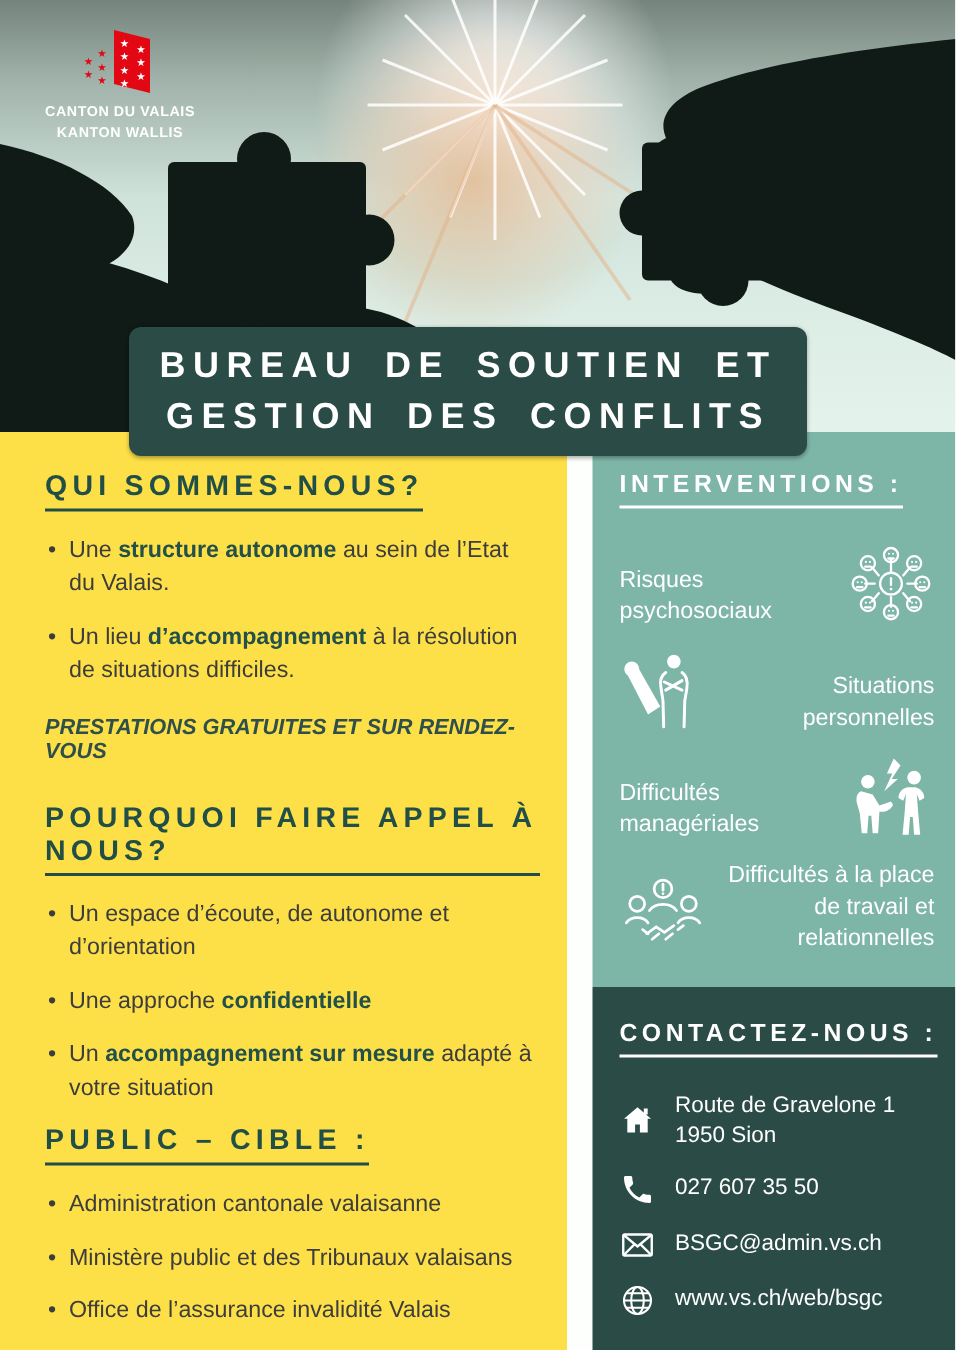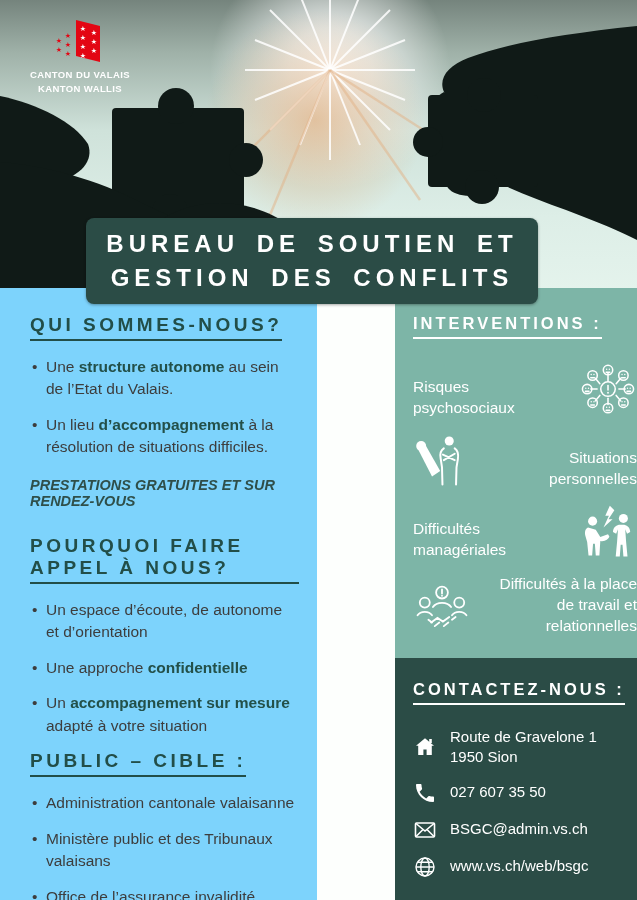--- a/index.html
+++ b/index.html
@@ -15,36 +15,36 @@
   .logo .lt{color:#ffffff;font-size:9.5px;font-weight:700;letter-spacing:.4px;line-height:1.5;}
 
   
   .banner{position:absolute;left:86px;top:218px;width:452px;height:86px;z-index:6;
           background:#2b4c46;border-radius:8px;display:flex;flex-direction:column;
           justify-content:center;align-items:center;box-shadow:0 1px 3px rgba(0,0,0,.35);}
   .banner div{color:#ffffff;font-weight:700;font-size:24px;letter-spacing:5px;
               word-spacing:6px;line-height:34px;white-space:nowrap;}
 
   
-  .left-col{position:absolute;left:0;top:288px;width:317px;height:612px;background:#7dd3fc;
+  .left-col{position:absolute;left:0;top:288px;width:378px;height:612px;background:#fde047;
             box-sizing:border-box;padding:26px 18px 0 30px;color:#3d3d3d;}
   h2.sec{font-size:19px;font-weight:700;color:#224e48;letter-spacing:3.5px;
          display:inline-block;border-bottom:2.5px solid #224e48;padding-bottom:3px;
          margin:0 0 15px 0;}
   ul.blt{list-style:none;margin:0;padding:0;}
   ul.blt li{position:relative;padding-left:16px;margin-bottom:13px;font-size:15.5px;line-height:1.45;}
   ul.blt li::before{content:"•";position:absolute;left:2px;top:0;color:#3d3d3d;}
   .b{font-weight:700;color:#235049;}
   .note{font-style:italic;font-weight:700;font-size:14.5px;color:#2f4f4a;margin:18px 0 26px 0;}
   .gap1{margin-top:0;}
   .gap2{margin-top:14px;}
 
   
   .iv-panel{position:absolute;left:395px;top:288px;width:242px;height:370px;background:#7db5a7;
-            box-sizing:border-box;padding:26px 0 0 18px;color:#ffffff;}
+            box-sizing:border-box;padding:26px 14px 0 18px;color:#ffffff;}
   h3.wsec{font-size:16.5px;font-weight:700;color:#ffffff;letter-spacing:3px;
           display:inline-block;border-bottom:2px solid #ffffff;padding-bottom:4px;margin:0 0 22px 0;}
   .iv-row{display:flex;align-items:flex-end;margin-bottom:13px;}
   .iv-text{flex:1;font-size:15.5px;line-height:1.35;}
   .iv-row.rev .iv-text{text-align:right;}
   .iv-icon{flex:0 0 auto;width:58px;height:58px;margin-left:6px;}
   .iv-row.rev .iv-icon{margin:0 8px 0 0;}
 
   
   .ct-panel{position:absolute;left:395px;top:658px;width:242px;height:242px;background:#2b4c46;

